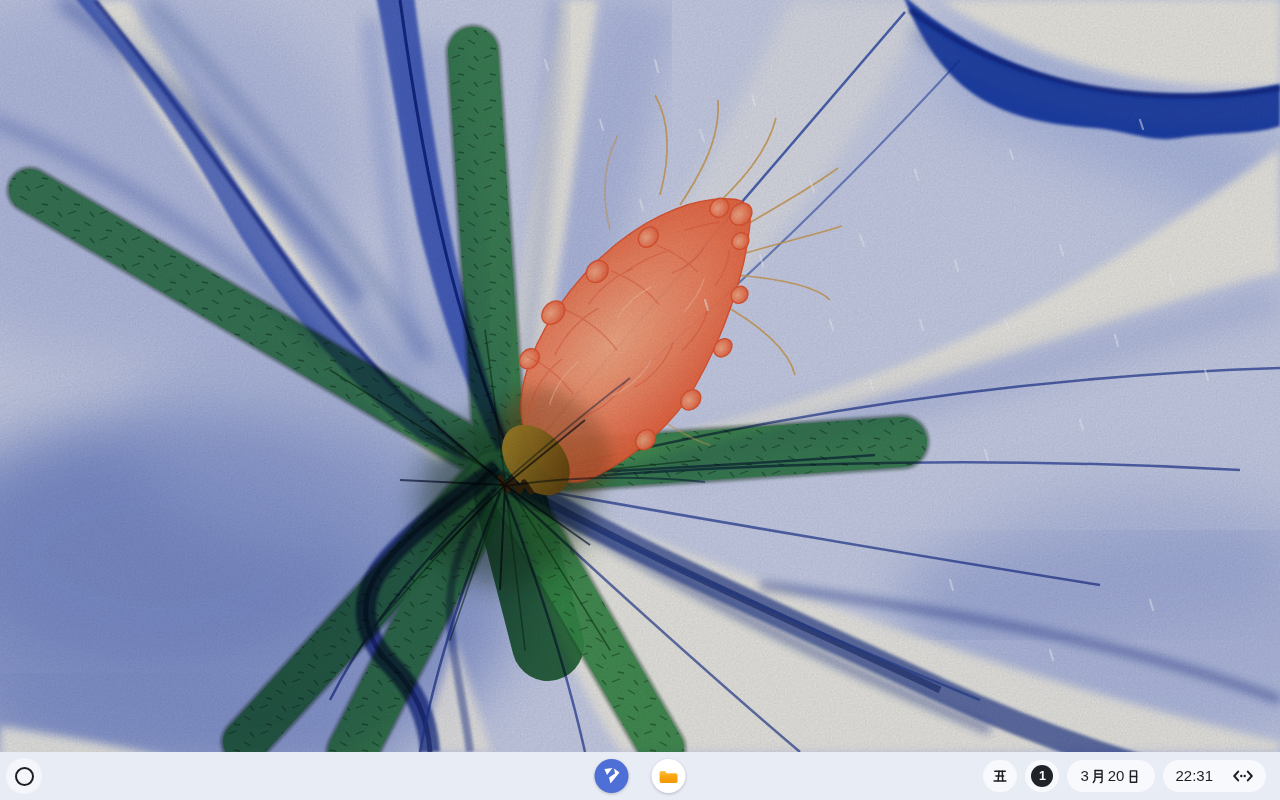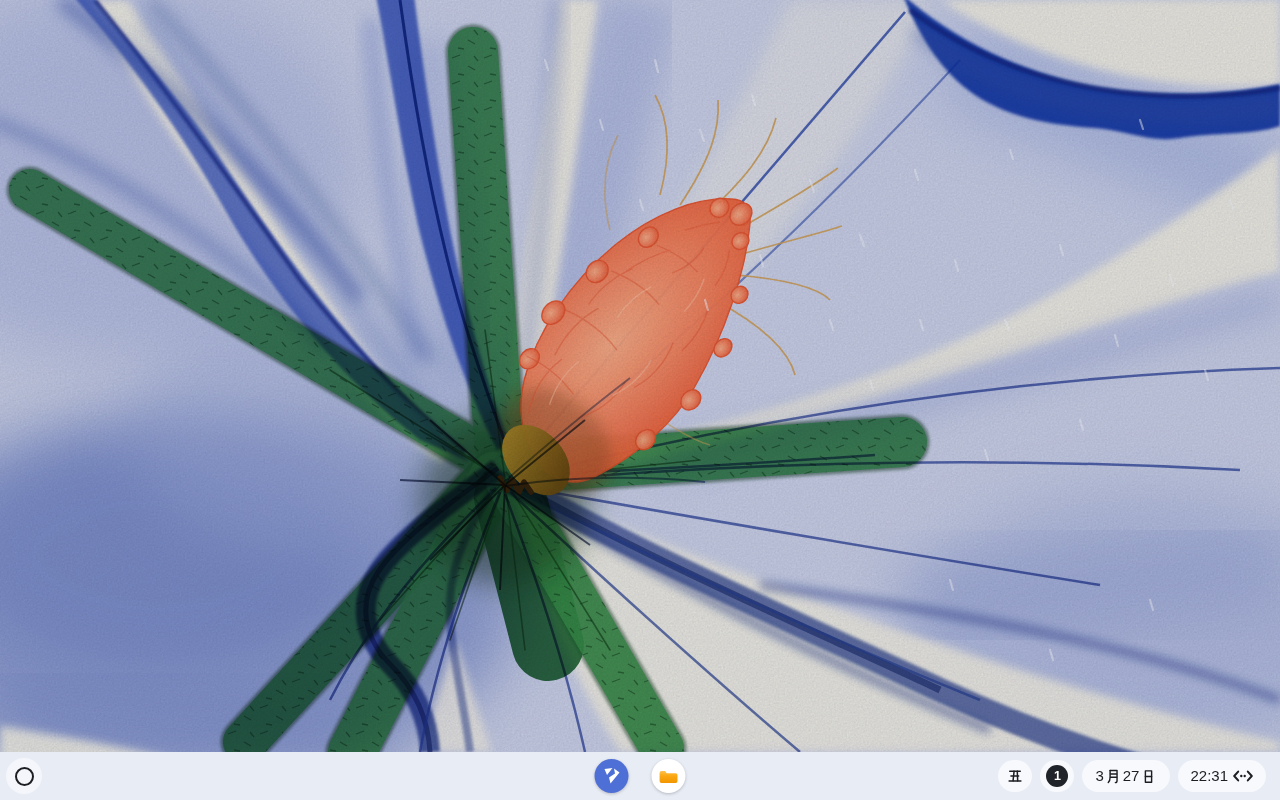--- a/index.html
+++ b/index.html
@@ -36,21 +36,21 @@
     height:32px;background:#f7f9fd;border-radius:16px;color:#1d1e22;
     display:flex;align-items:center;justify-content:center;
     font-size:15px;cursor:pointer;border:none;padding:0;
   }
   .pill.circle{width:34px;}
   .badge{
     width:22px;height:22px;border-radius:50%;background:#20242a;color:#fff;
     font-size:12.5px;font-weight:700;display:flex;align-items:center;justify-content:center;
   }
   .pill.date-pill{padding:0 13px;gap:1px;}
-  .pill.time-pill{padding:0 12px;gap:4px;font-weight:400;}
+  .pill.time-pill{padding:0 12px;gap:19px;font-weight:400;}
   .glyph{display:block;}
   .glyph path{stroke:#1d1e22;stroke-width:2;fill:none;stroke-linecap:round;stroke-linejoin:round;}
   .num{line-height:32px;}
   .sr-only{
     position:absolute;width:1px;height:1px;overflow:hidden;clip:rect(0 0 0 0);
     white-space:nowrap;
   }
 </style>
 </head>
 <body>
@@ -337,21 +337,21 @@
 
       <button class="pill date-pill">
         <span class="sr-only">3月27日</span>
         <span class="num">3</span>
         <svg class="glyph" width="17" height="17" viewBox="0 0 24 24">
           <path d="M7.2,3.5 H17 V18 Q17,20.6 14.6,20.6"></path>
           <path d="M7.2,3.5 V13 Q7.2,18 4.6,20.6"></path>
           <path d="M7.8,8.4 H16.4"></path>
           <path d="M7.8,13 H16.4"></path>
         </svg>
-        <span class="num">27</span>
+        <span class="num">20</span>
         <svg class="glyph" width="17" height="17" viewBox="0 0 24 24">
           <path d="M7.6,4 H16.4 V20 H7.6 Z"></path>
           <path d="M7.6,12 H16.4"></path>
         </svg>
       </button>
 
       <button class="pill time-pill">
         <span class="num">22:31</span>
         <svg width="22" height="14" viewBox="0 0 22 14">
           <g stroke="#1d1e22" stroke-width="2" fill="none" stroke-linecap="round" stroke-linejoin="round">

